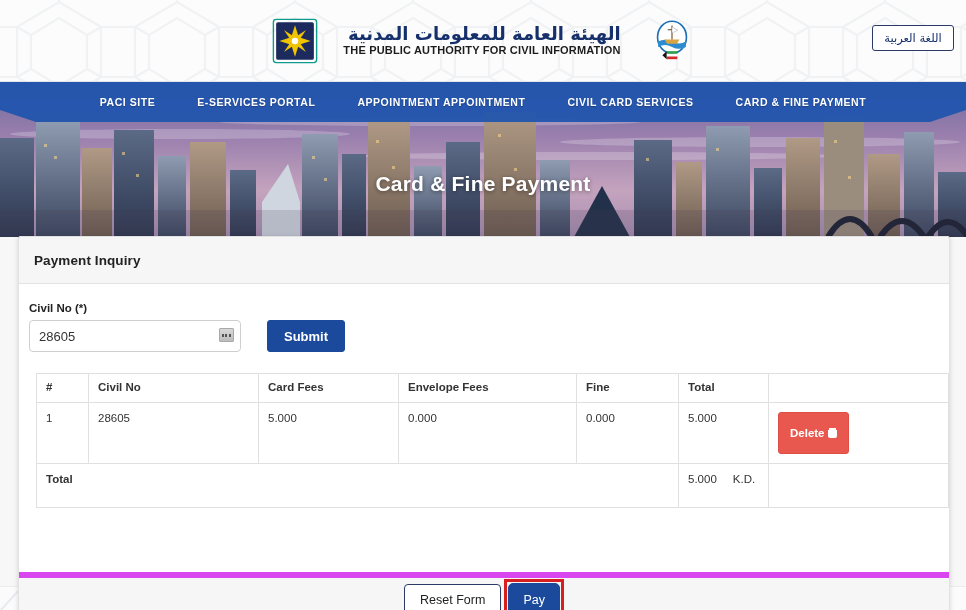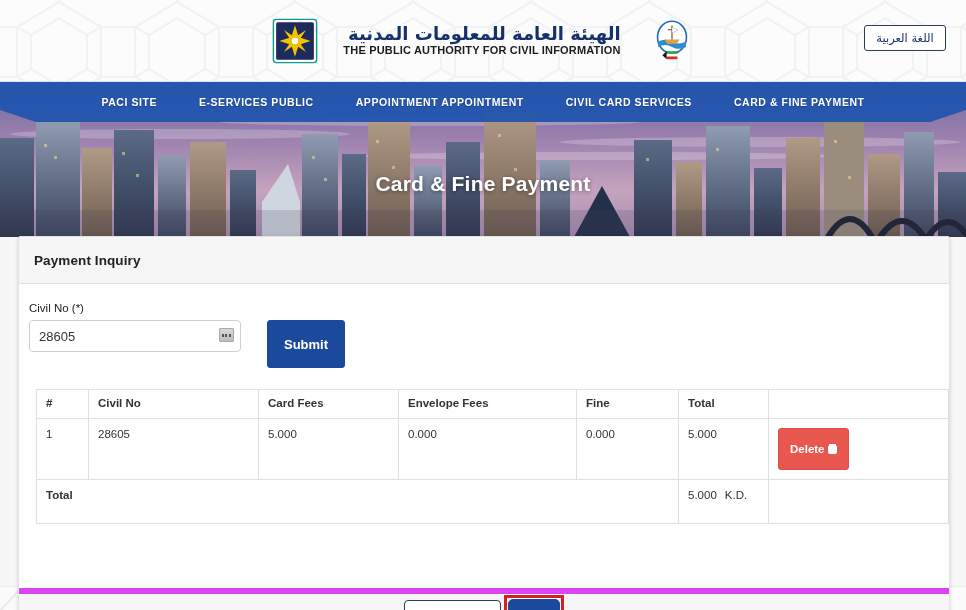--- a/index.html
+++ b/index.html
@@ -57,21 +57,21 @@
     font-size: 11px;
     font-weight: bold;
     color: #1c1c1c;
     letter-spacing: .18px;
     white-space: nowrap;
   }
   .emblem { width: 44px; height: 46px; flex: none; margin-left: 4px; }
 
   .lang-btn {
     position: absolute;
-    right: 20px; top: 25px;
+    right: 12px; top: 25px;
     width: 82px; height: 26px;
     border: 1px solid #2b3a67;
     border-radius: 3px;
     background: #ffffff;
     color: #16306b;
     font-family: "DejaVu Sans", sans-serif;
     font-size: 11.5px;
     display: flex; align-items: center; justify-content: center;
     cursor: pointer;
     direction: rtl;
@@ -148,21 +148,21 @@
   .card-head-title {
     font-size: 13.5px;
     font-weight: bold;
     color: #222;
     letter-spacing: .1px;
   }
   .card-body { padding: 18px 10px 0 10px; background:#fff; }
 
   .field-label {
     font-size: 11.5px;
-    font-weight: normal;
+    font-weight: bold;
     color: #222;
     margin: 0 0 6px 0;
   }
   .field-row { display: flex; align-items: flex-start; gap: 26px; padding-left:0; }
   .input-wrap { position: relative; width: 212px; }
   .civil-input {
     width: 212px; height: 32px;
     border: 1px solid #cfcfcf;
     border-radius: 4px;
     padding: 0 30px 0 9px;
@@ -182,21 +182,21 @@
     display: flex; align-items: center; justify-content: center;
     cursor: pointer;
   }
   .input-icon i {
     display:block; width: 9px; height: 3px;
     background:
       linear-gradient(to right,#555 0 2px, transparent 2px 3.5px,
                       #555 3.5px 5.5px, transparent 5.5px 7px, #555 7px 9px);
   }
   .btn-submit {
-    height: 48px;
+    height: 32px;
     min-width: 58px;
     padding: 0 16px;
     background: #1b4a9c;
     border: 1px solid #1b4a9c;
     border-radius: 3px;
     color: #fff;
     font-size: 13px;
     font-weight: bold;
     cursor: pointer;
     font-family: "Liberation Sans", sans-serif;
@@ -258,21 +258,21 @@
     width:9px; height:8px; background:#fff;
     border-radius: 0 0 2px 2px;
   }
   .trash::after {
     content:""; position:absolute; left:1px; top:0;
     width:7px; height:2px; background:#fff;
   }
   .total-row td { height: 33px; padding: 8px 9px; vertical-align: middle; }
   .total-label { font-weight: bold; }
   .total-val { white-space: nowrap; }
-  .total-val .kd { margin-left: 8px; }
+  .total-val .kd { margin-left: 16px; }
 
   .card-spacer { height: 64px; background: #fff; }
 
   .card-foot {
     height: 49px;
     background: #f6f6f6;
     border-top: 6px solid #d946ef;
     display: flex;
     align-items: center;
     justify-content: center;
@@ -464,21 +464,21 @@
 
       <rect x="0" y="128" width="966" height="27" fill="#4a3f55" opacity=".18"></rect>
     </svg>
 
     <div class="navwrap">
       <svg class="navbar-shape" viewBox="0 0 966 40" preserveAspectRatio="none">
         <polygon points="0,0 966,0 966,28 930,40 36,40 0,28" fill="#1f54ad" opacity="0.93"></polygon>
       </svg>
       <div class="navbar">
         <div class="nav-item">PACI SITE</div>
-        <div class="nav-item">E-SERVICES PUBLIC</div>
+        <div class="nav-item">E-SERVICES PORTAL</div>
         <div class="nav-item">APPOINTMENT APPOINTMENT</div>
         <div class="nav-item">CIVIL CARD SERVICES</div>
         <div class="nav-item">CARD &amp; FINE PAYMENT</div>
       </div>
     </div>
   </div>
 
   <div class="hero-title">Card &amp; Fine Payment</div>
 
   <div class="card">

